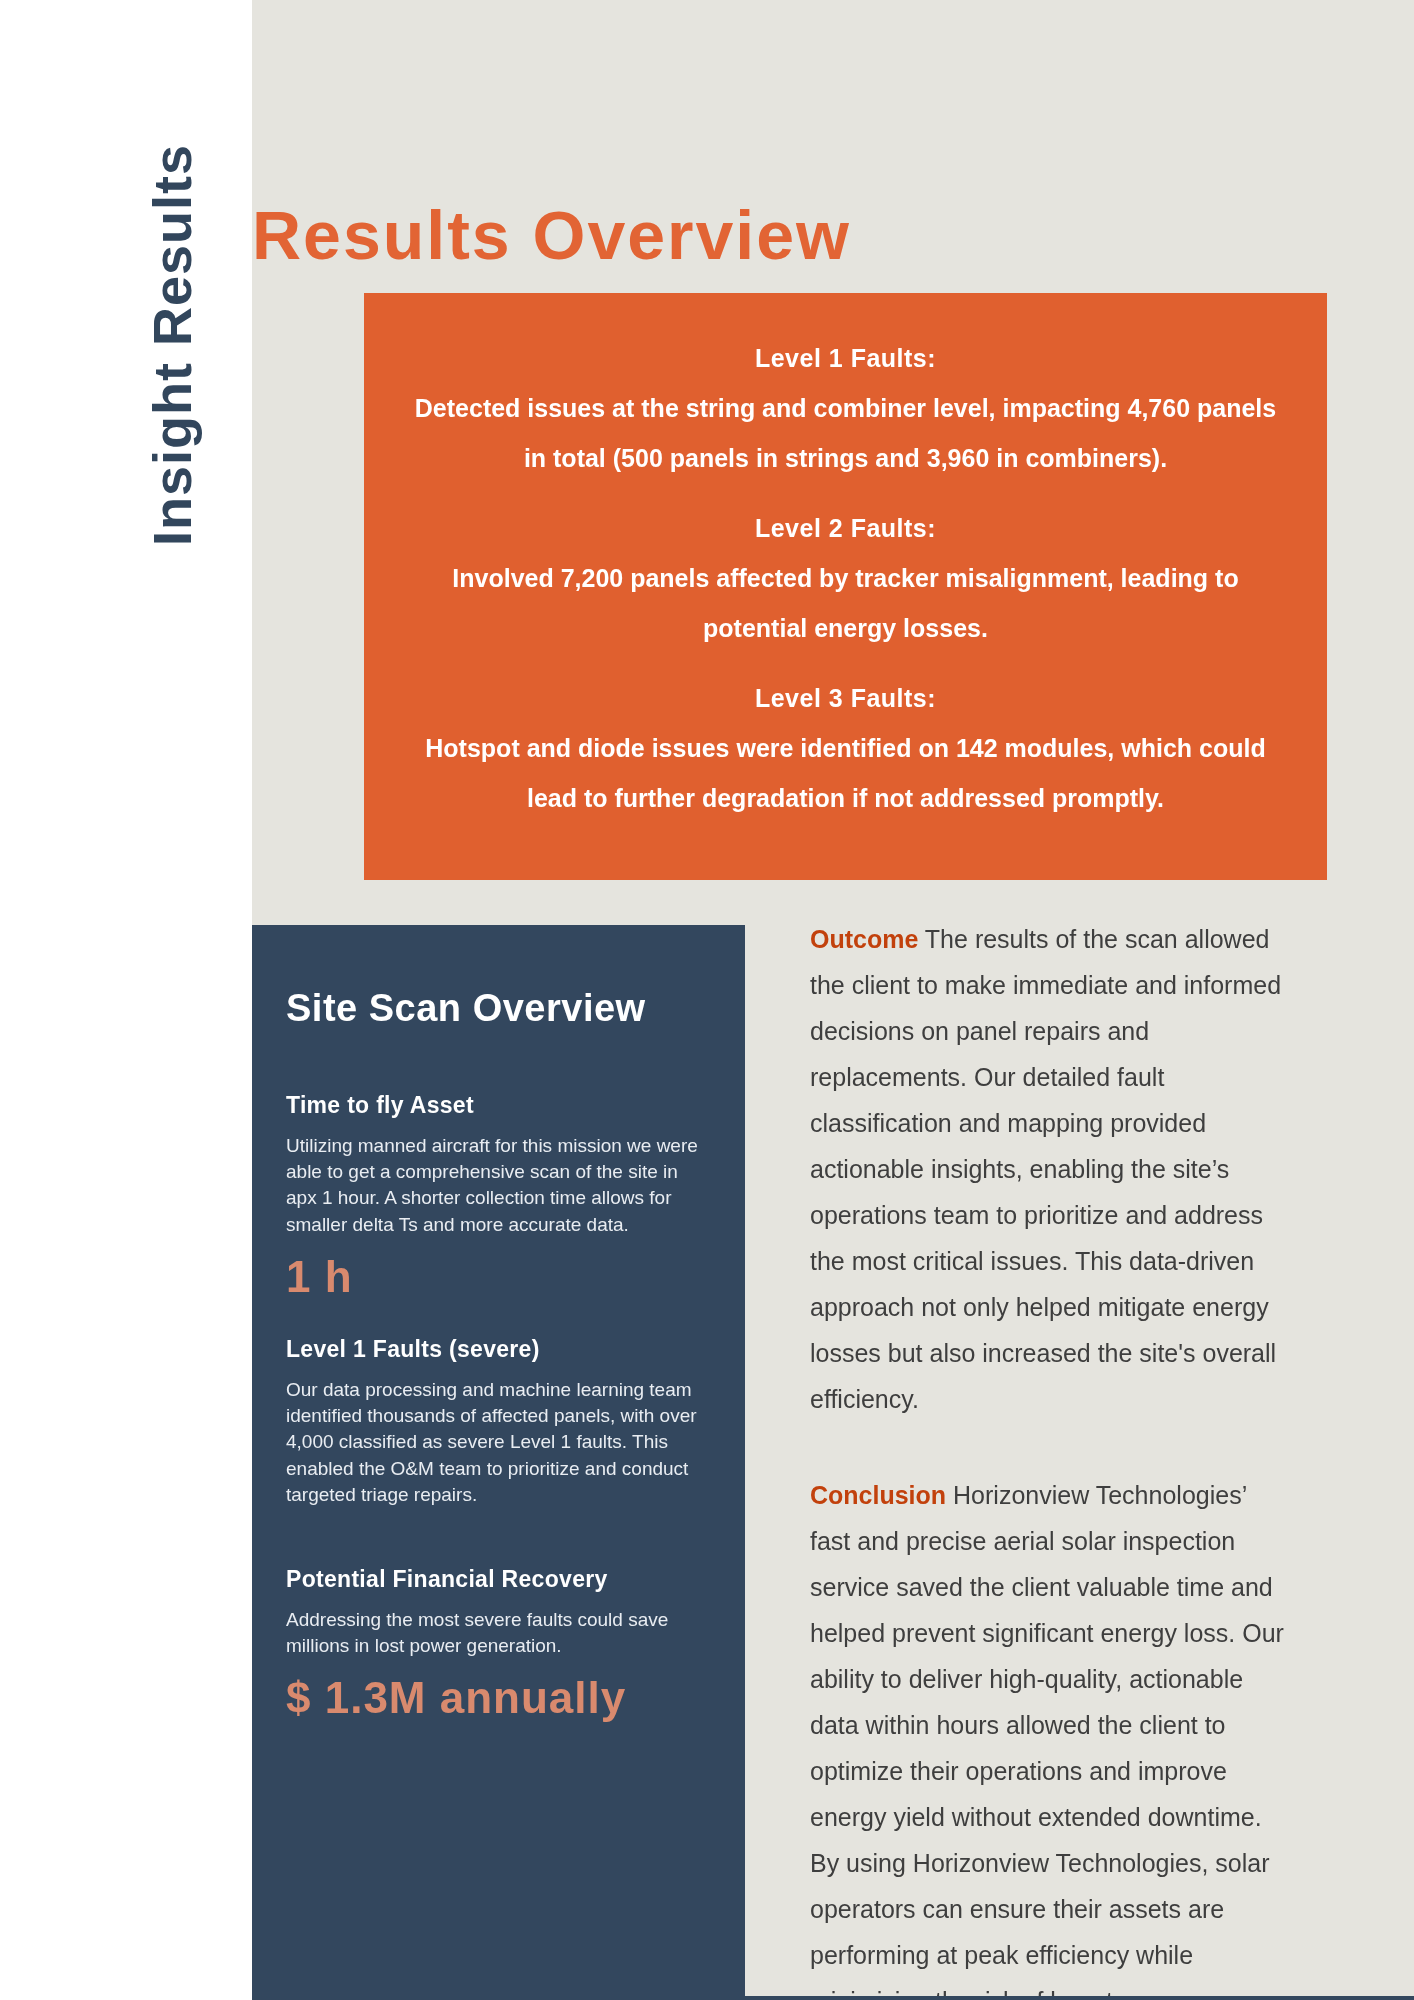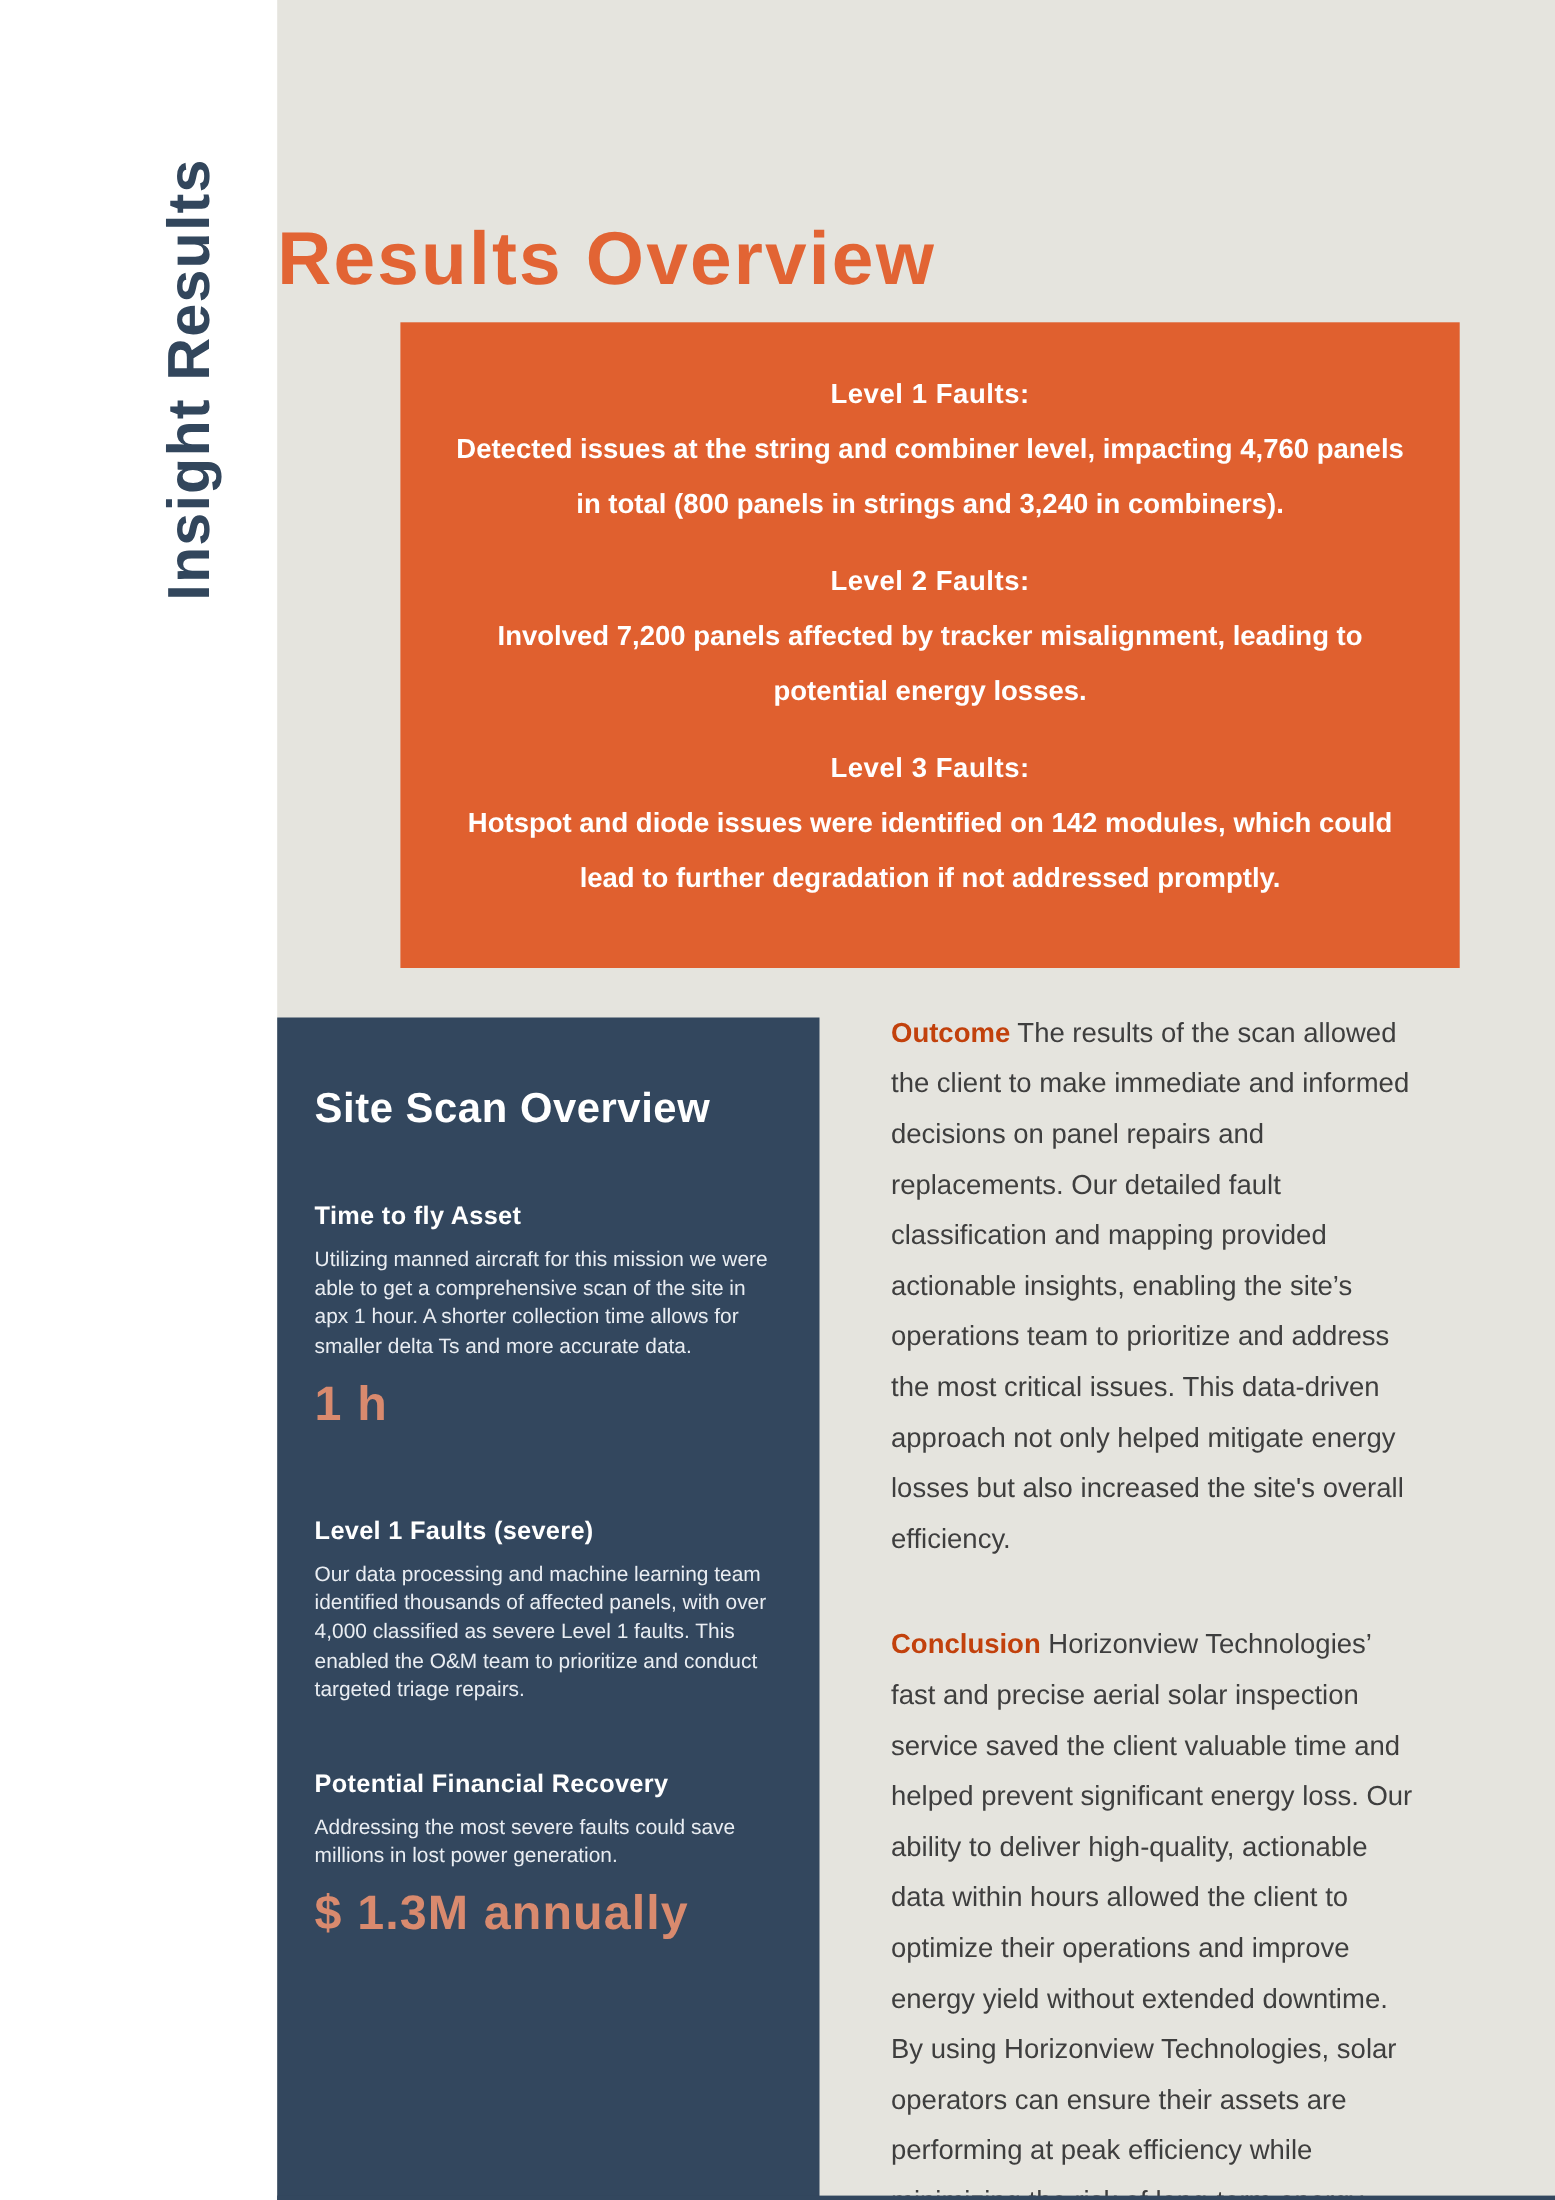--- a/index.html
+++ b/index.html
@@ -54,21 +54,21 @@
     margin: 0 0 14px 0; font-size: 23px; font-weight: 700; letter-spacing: 0.3px;
   }
   .metric-body {
     margin: 0 0 14px 0; font-size: 19px; line-height: 1.38; color: #e9edf2;
     font-weight: 400;
   }
   .metric-stat {
     margin: 0 0 0 0; font-size: 44px; font-weight: 700; color: #d98a6e;
     letter-spacing: 1px;
   }
-  .metric.m1 { margin-bottom: 76px; }
+  .metric.m1 { margin-bottom: 34px; }
   .metric.m2 { margin-bottom: 58px; }
   .narrative {
     position: absolute; left: 810px; top: 916px; width: 476px;
     color: #3e3e3e; font-size: 25px; line-height: 1.84;
   }
   .narrative p { margin: 0 0 50px 0; }
   .narrative .lead { font-weight: 700; color: #c2410c; }
   .footer-strip {
     position: absolute; left: 252px; bottom: 0; width: 1162px; height: 4px;
     background: #33475e;
@@ -81,21 +81,21 @@
 
   <div class="left-strip"></div>
 
   <div class="vertical-label">Insight Results</div>
 
   <h1 class="page-title">Results Overview</h1>
 
   <div class="fault-box">
     <div class="fault-section">
       <h3>Level 1 Faults:</h3>
-      <p>Detected issues at the string and combiner level, impacting 4,760 panels in total (800 panels in strings and 3,240 in combiners).</p>
+      <p>Detected issues at the string and combiner level, impacting 4,760 panels in total (500 panels in strings and 3,960 in combiners).</p>
     </div>
     <div class="fault-section">
       <h3>Level 2 Faults:</h3>
       <p>Involved 7,200 panels affected by tracker misalignment, leading to potential energy losses.</p>
     </div>
     <div class="fault-section">
       <h3>Level 3 Faults:</h3>
       <p>Hotspot and diode issues were identified on 142 modules, which could lead to further degradation if not addressed promptly.</p>
     </div>
   </div>

